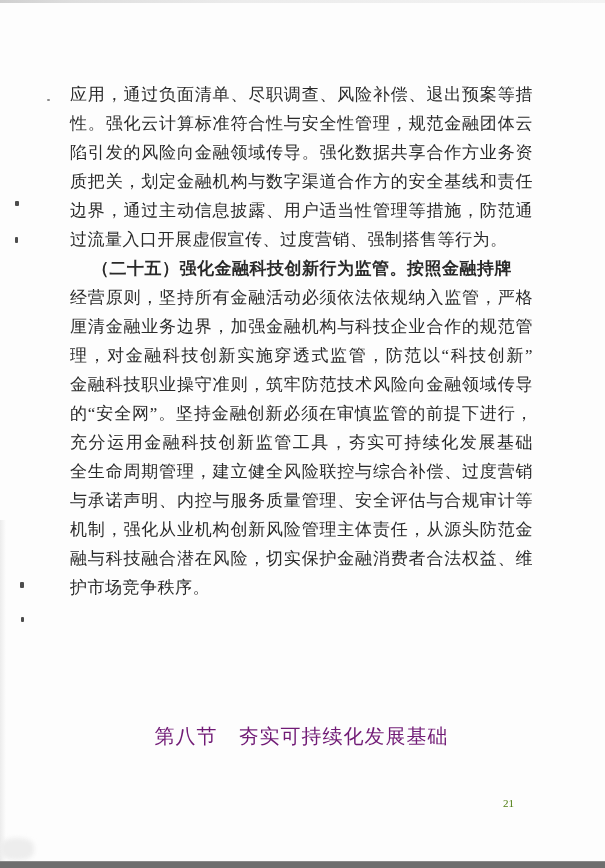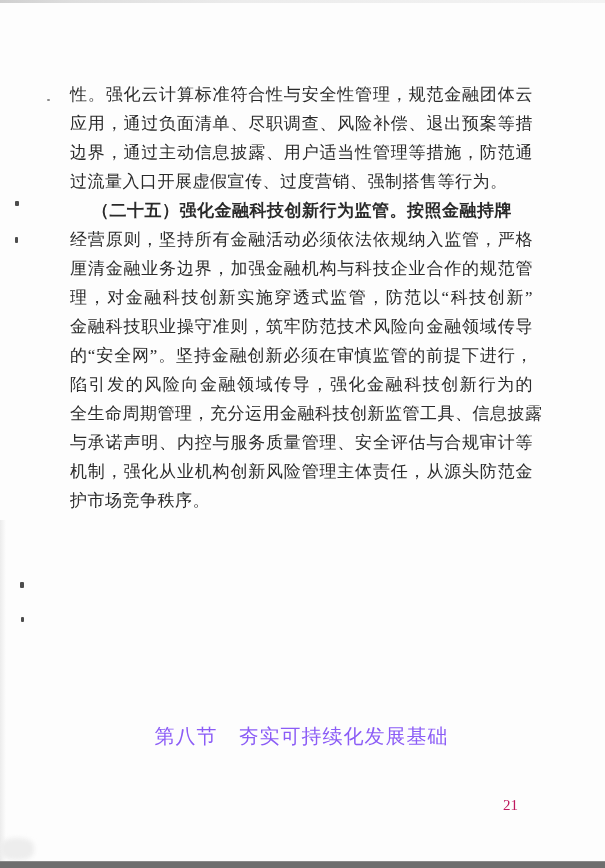--- a/index.html
+++ b/index.html
@@ -82,53 +82,56 @@
     font-weight: bold;
   }
   .section-heading {
     position: absolute;
     left: 70px;
     top: 722px;
     width: 463px;
     text-align: center;
     font-size: 20px;
     line-height: 29px;
-    color: #8b5cf6;
+    color: #701a75;
     letter-spacing: 1px;
   }
   .page-number {
     position: absolute;
     left: 503px;
     top: 797px;
-    font-size: 15px;
-    color: #be185d;
+    font-size: 11px;
+    color: #4d7c0f;
   }
 </style>
 </head>
 <body>
 
 <div class="page">
 
   <div class="edge-top"></div>
 
   <div class="body-block">
+    <div class="ln">应用，通过负面清单、尽职调查、风险补偿、退出预案等措</div>
     <div class="ln">性。强化云计算标准符合性与安全性管理，规范金融团体云</div>
-    <div class="ln">应用，通过负面清单、尽职调查、风险补偿、退出预案等措</div>
+    <div class="ln">陷引发的风险向金融领域传导。强化数据共享合作方业务资</div>
+    <div class="ln">质把关，划定金融机构与数字渠道合作方的安全基线和责任</div>
     <div class="ln">边界，通过主动信息披露、用户适当性管理等措施，防范通</div>
     <div class="ln end">过流量入口开展虚假宣传、过度营销、强制搭售等行为。</div>
     <div class="ln indent end">（二十五）强化金融科技创新行为监管。按照金融持牌</div>
     <div class="ln">经营原则，坚持所有金融活动必须依法依规纳入监管，严格</div>
     <div class="ln">厘清金融业务边界，加强金融机构与科技企业合作的规范管</div>
     <div class="ln">理，对金融科技创新实施穿透式监管，防范以“科技创新”</div>
     <div class="ln">金融科技职业操守准则，筑牢防范技术风险向金融领域传导</div>
     <div class="ln">的“安全网”。坚持金融创新必须在审慎监管的前提下进行，</div>
-    <div class="ln">陷引发的风险向金融领域传导，强化金融科技创新行为的</div>
-    <div class="ln">全生命周期管理，充分运用金融科技创新监管工具、信息披露</div>
+    <div class="ln">充分运用金融科技创新监管工具，夯实可持续化发展基础</div>
+    <div class="ln">全生命周期管理，建立健全风险联控与综合补偿、过度营销</div>
     <div class="ln">与承诺声明、内控与服务质量管理、安全评估与合规审计等</div>
     <div class="ln">机制，强化从业机构创新风险管理主体责任，从源头防范金</div>
+    <div class="ln">融与科技融合潜在风险，切实保护金融消费者合法权益、维</div>
     <div class="ln end">护市场竞争秩序。</div>
   </div>
 
   <div class="section-heading">第八节　夯实可持续化发展基础</div>
 
   <div class="page-number">21</div>
 
   <div class="speck s1"></div>
   <div class="speck s2"></div>
   <div class="speck s3"></div>

